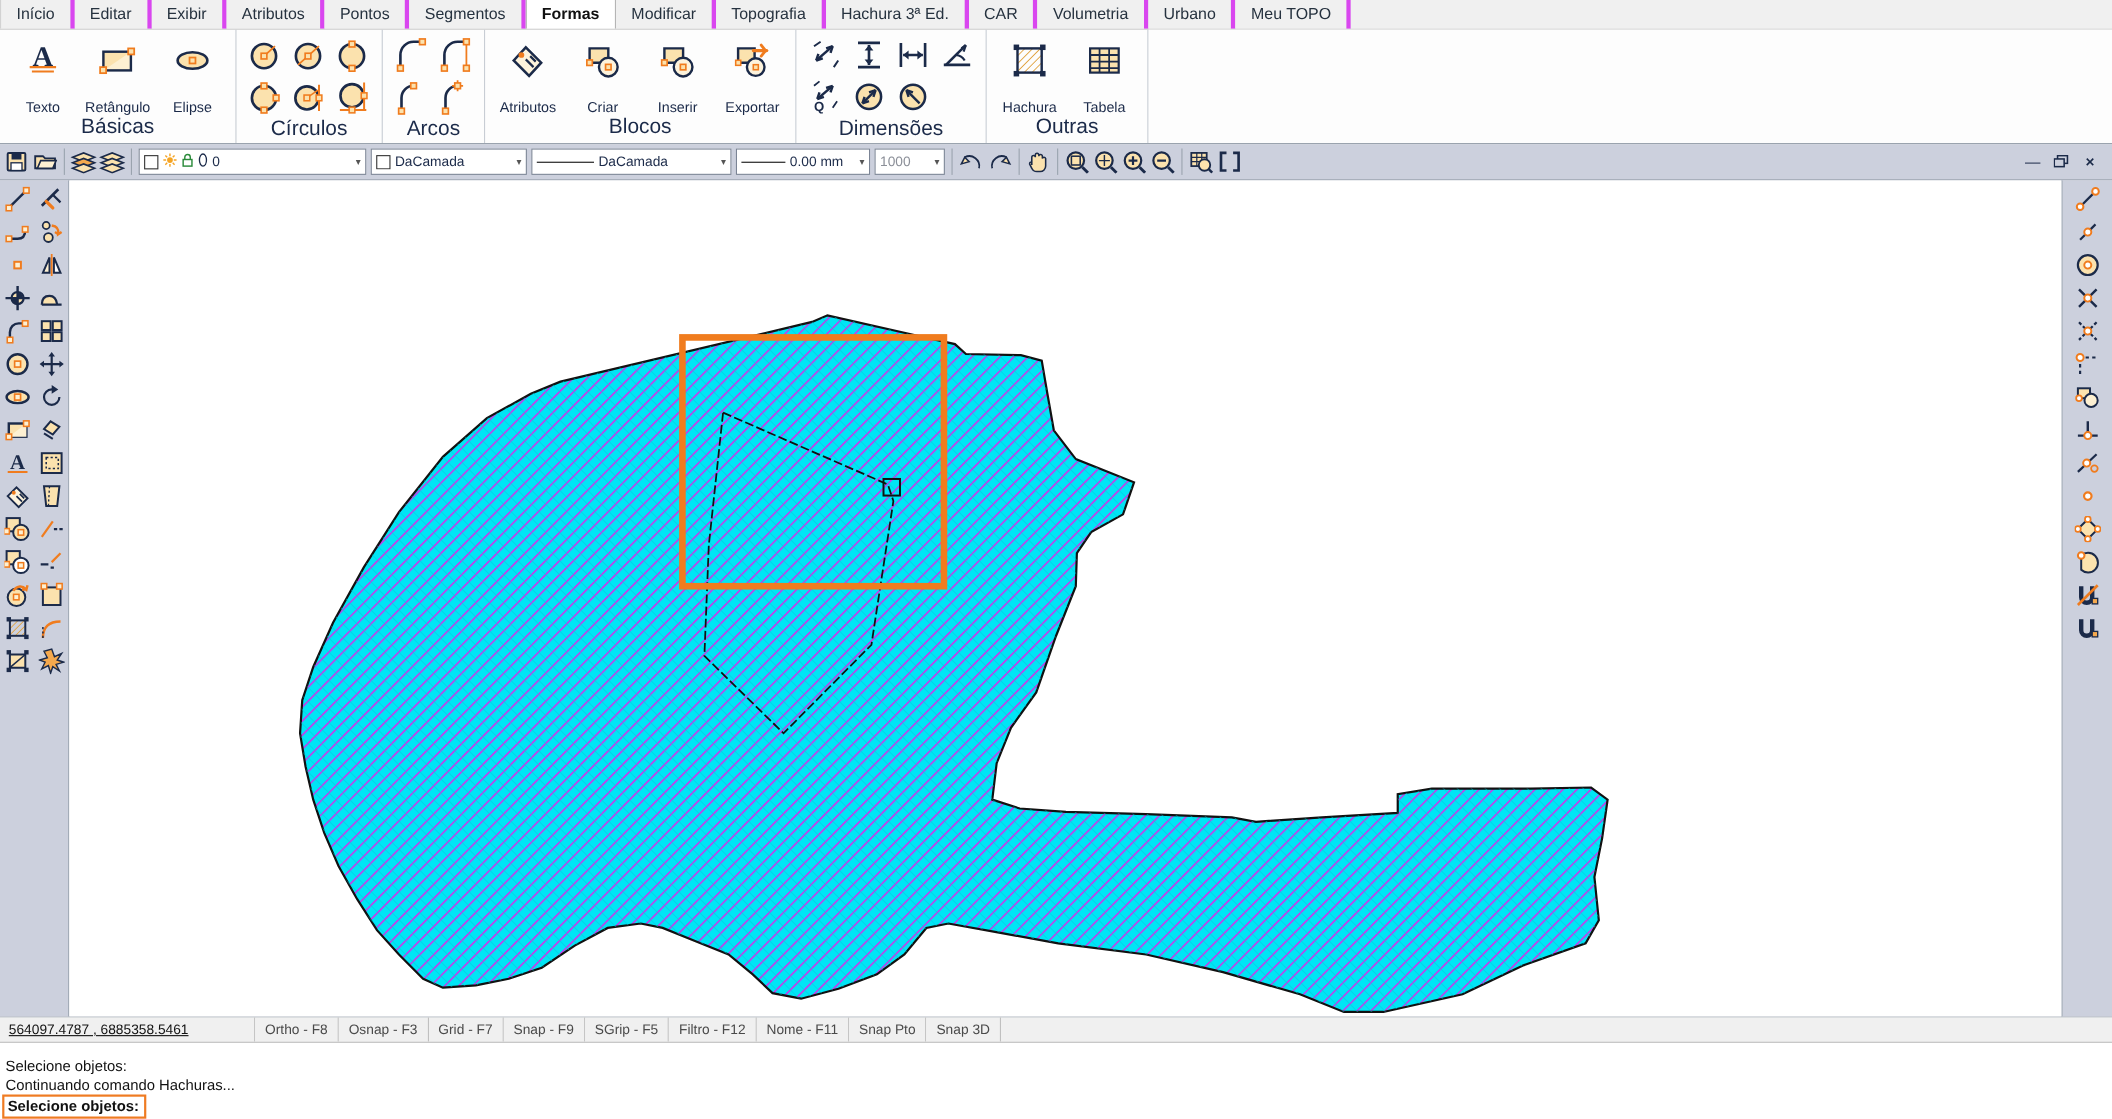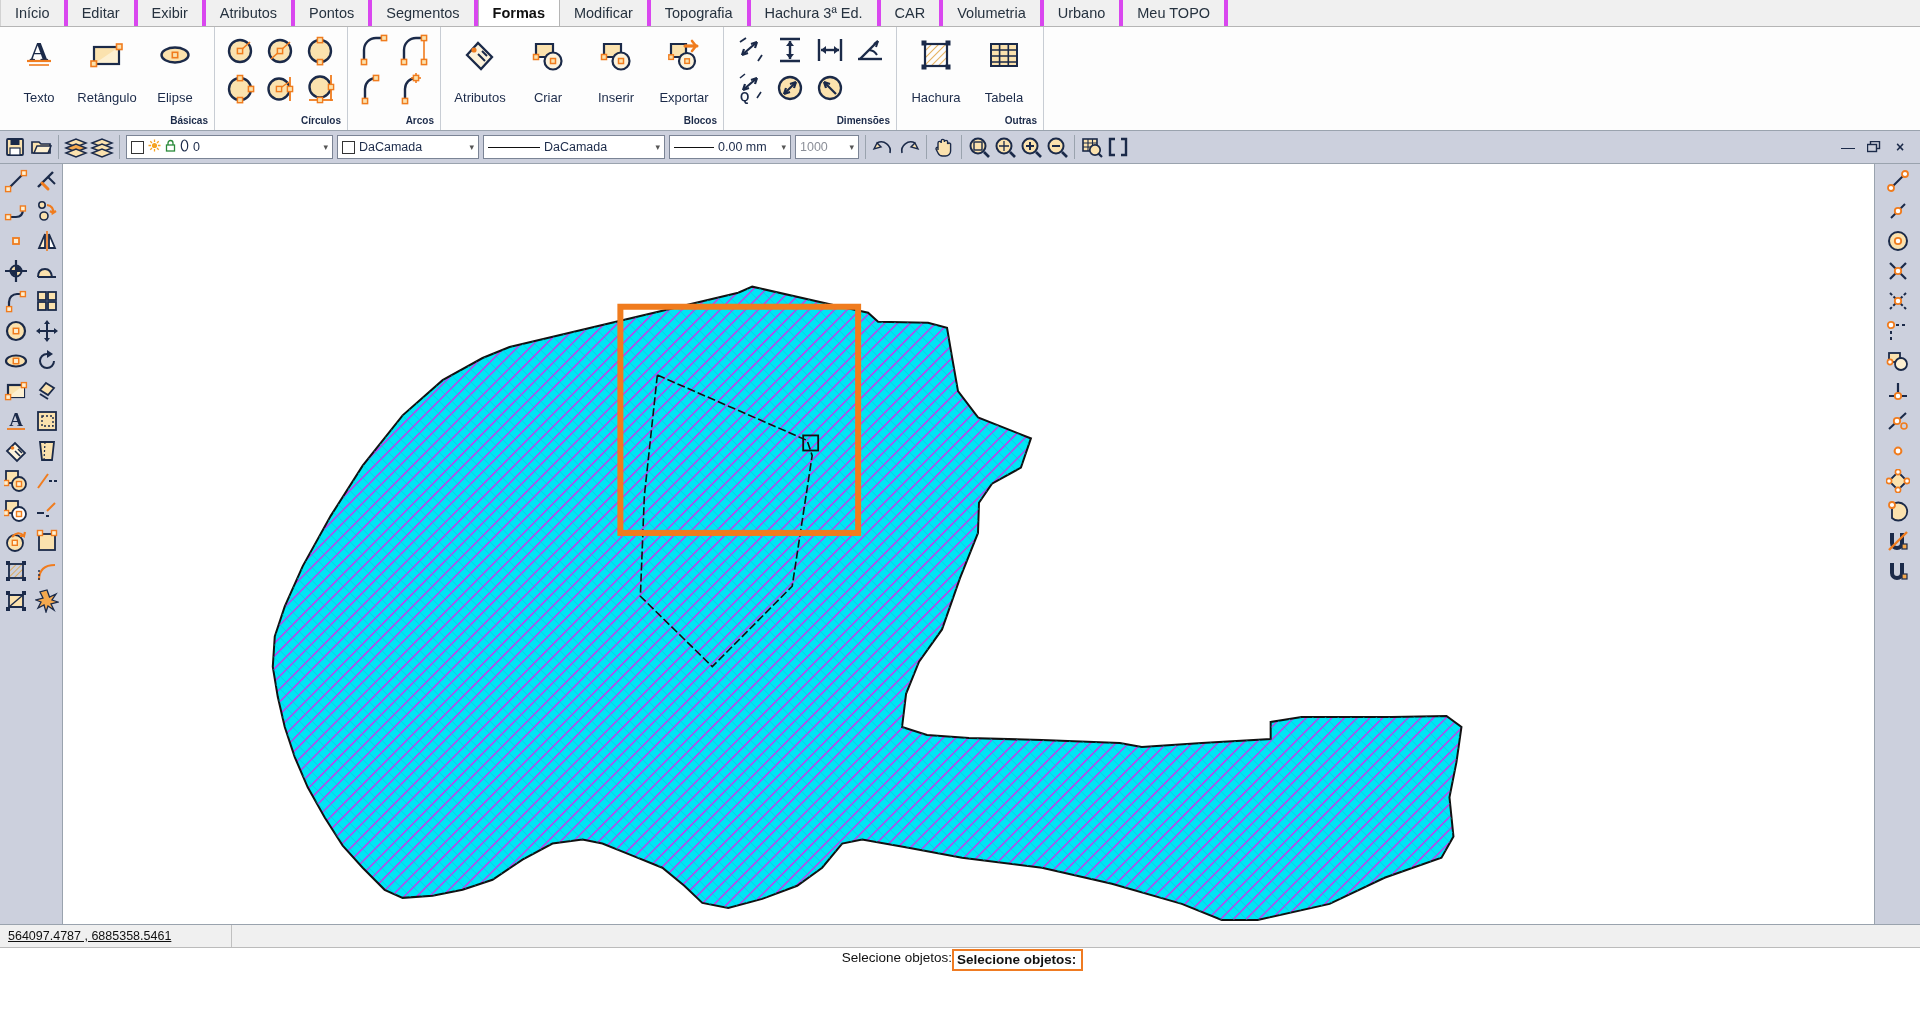--- a/index.html
+++ b/index.html
@@ -24,22 +24,22 @@
              position:relative;top:0;}
   .menu-spacer{flex:1;background:#f0f0f0;border-bottom:0;}
 
   
   .ribbon{height:103px;background:#fdfdfd;border-bottom:1px solid #9aa3ae;
           display:flex;align-items:stretch;flex:0 0 103px;position:relative;}
   .rgroup{display:flex;flex-direction:column;align-items:center;justify-content:flex-start;
           border-right:1px solid #c8cdd4;padding:0 6px;position:relative;height:100%;}
   .rgroup:last-of-type{border-right:1px solid #c8cdd4;}
   .rgroup-body{display:flex;align-items:flex-start;gap:2px;padding-top:4px;flex:1;}
-  .rgroup-title{font-size:10px;font-weight:bold;color:#1b2a49;
-                padding-bottom:4px;text-align:right;width:100%;}
+  .rgroup-title{font-size:19px;font-weight:normal;color:#1b2a49;
+                padding-bottom:4px;text-align:center;width:100%;}
   .ribbon-tail{flex:1;border-left:0;background:#fdfdfd;}
 
   .bigbtn{width:66px;display:flex;flex-direction:column;align-items:center;
           gap:2px;padding:3px 0 0;cursor:default;}
   .bigbtn .ic{height:42px;display:flex;align-items:center;justify-content:center;}
   .bigbtn .lb{font-size:13px;color:#1b2a49;white-space:nowrap;margin-top:12px;}
 
   .smallgrid{display:grid;grid-template-columns:repeat(3,40px);
              grid-auto-rows:38px;align-items:center;justify-items:center;}
   .smallgrid.c2{grid-template-columns:repeat(2,40px);}
@@ -85,21 +85,21 @@
   
   .statusrow{height:22px;background:#f0f0f0;border-top:1px solid #9aa3ae;
              display:flex;align-items:stretch;font-size:12.5px;color:#333;flex:0 0 22px;}
   .coords{padding:0 8px;display:flex;align-items:center;min-width:215px;
           border-right:1px solid #c0c0c0;color:#111;background:#f0f0f0;text-decoration:underline;}
   .sbtoggle{padding:0 9px;display:flex;align-items:center;justify-content:center;
             border-right:1px solid #c0c0c0;color:#4a4a4a;cursor:default;background:#f0f0f0;}
   .sbfill{flex:1;background:#f0f0f0;}
 
   .cmdline{height:68px;background:#fff;border-top:1px solid #bbb;
-           display:flex;flex-direction:row;justify-content:center;
+           display:flex;flex-direction:column;justify-content:flex-end;
            padding:1px 0 0 2px;font-size:13.5px;color:#111;flex:0 0 68px;}
   .cmdline .ln{line-height:17px;padding-left:3px;}
   .cmdline .prompt{font-weight:bold;display:inline-block;
                    border:2px solid #ef7b22;padding:0px 5px 1px 3px;line-height:17px;}
   .cmdwrap{padding-left:0px;}
 </style>
 </head>
 <body>
 
 <div class="app">
@@ -929,21 +929,33 @@
           <svg width="24" height="24" viewBox="0 0 24 24">
             <path d="M6 4 V14 a5 5 0 0 0 10 0 V4" fill="none" stroke="#1b2a49" stroke-width="4"></path>
             <rect x="16" y="15" width="5" height="5" fill="#f5a94e" stroke="#1b2a49" stroke-width="1.2"></rect>
           </svg>
         </div>
     </div>
   </div>
 
   <div class="statusrow">
     <div class="coords">564097.4787 , 6885358.5461</div>
+    <div id="sbtoggles" style="display:flex">
+        <div class="sbtoggle">Ortho - F8</div>
+        <div class="sbtoggle">Osnap - F3</div>
+        <div class="sbtoggle">Grid - F7</div>
+        <div class="sbtoggle">Snap - F9</div>
+        <div class="sbtoggle">SGrip - F5</div>
+        <div class="sbtoggle">Filtro - F12</div>
+        <div class="sbtoggle">Nome - F11</div>
+        <div class="sbtoggle">Snap Pto</div>
+        <div class="sbtoggle">Snap 3D</div>
+      </div>
     <div class="sbfill"></div>
   </div>
 
   <div class="cmdline">
     <div class="ln">Selecione objetos:</div>
+    <div class="ln">Continuando comando Hachuras...</div>
     <div class="cmdwrap"><span class="prompt">Selecione objetos:</span></div>
   </div>
 
 </div>
 
 </body></html>

